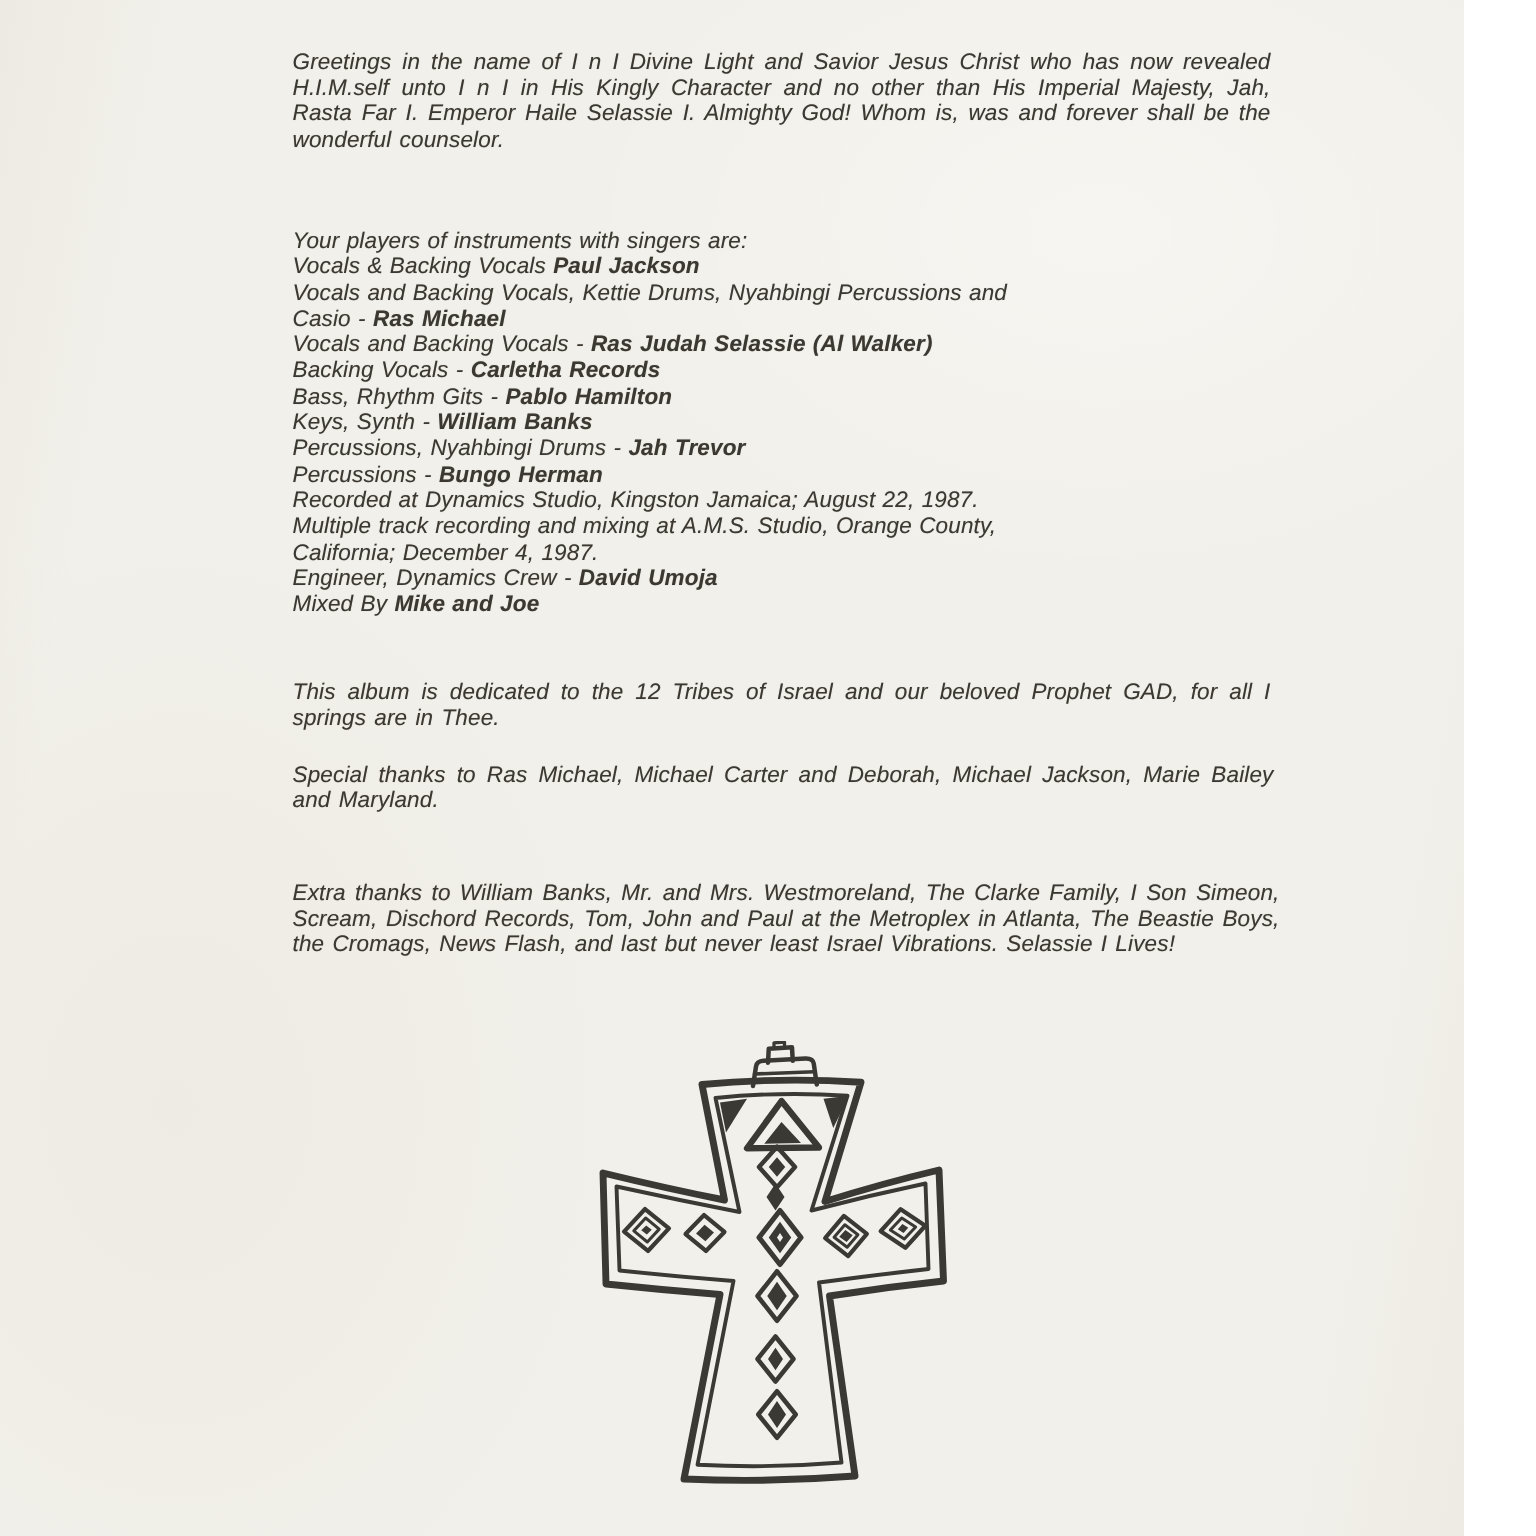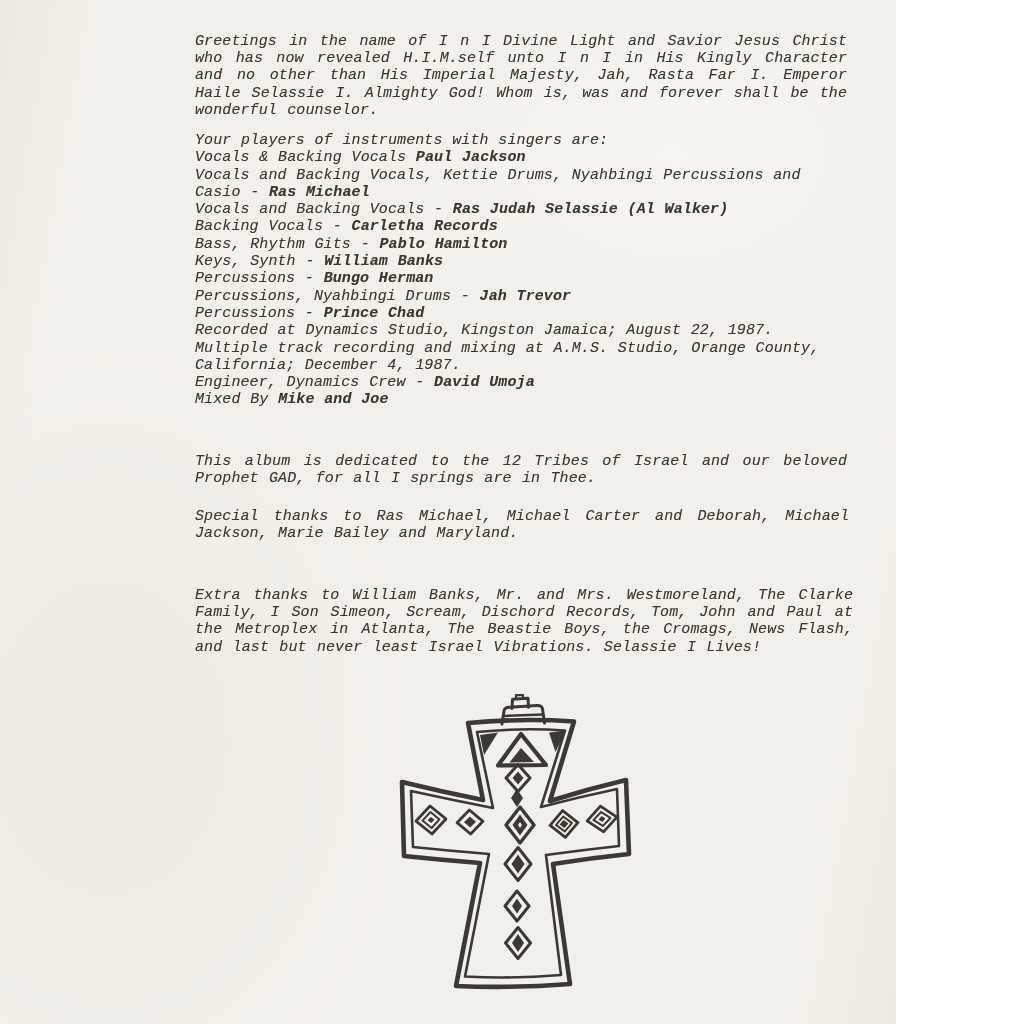--- a/index.html
+++ b/index.html
@@ -1,39 +1,39 @@
 <!DOCTYPE html>
 <html><head>
 <meta charset="utf-8">
 <title>Document</title>
 <style>
   html,body { margin:0; padding:0; }
   .page {
-    position:relative; width:896px; height:1024px; overflow:hidden;
+    position:relative; width:976px; height:1024px; overflow:hidden;
     background-color:#f2f0ea;
     background-image:
       radial-gradient(ellipse 600px 400px at 75% 15%, rgba(255,255,255,0.35), rgba(255,255,255,0) 60%),
       radial-gradient(ellipse 500px 650px at 12% 72%, rgba(221,217,205,0.22), rgba(221,217,205,0) 60%),
       linear-gradient(100deg, rgba(224,220,210,0.30) 0%, rgba(255,255,255,0) 10%, rgba(255,255,255,0) 90%, rgba(224,220,210,0.28) 100%);
-    font-family:Liberation Mono, monospace;
+    font-family:Liberation Sans, sans-serif;
     color:#3b3831;
   }
   .para {
     position:absolute; left:195px;
     font-style:italic; font-size:15px; line-height:17.2px;
     letter-spacing:0.1px; word-spacing:1.2px;
     text-align:justify;
     text-shadow:0 0 0.6px rgba(59,56,49,0.35);
   }
   .intro      { top:33px;  width:652px; }
   .dedication { top:453px; width:652px; }
   .special    { top:508px; width:654px; }
   .extra      { top:559px; width:658px;margin-top:28px; }
   .credits {
-    position:absolute; left:195px; top:132px;
+    position:absolute; left:195px; top:152px;
     font-style:italic; font-size:15px; line-height:17.3px;
     letter-spacing:0.1px; word-spacing:0.6px;
     text-shadow:0 0 0.6px rgba(59,56,49,0.35);
     white-space:nowrap;
   }
   .cline { height:17.3px; }
   .bold  { font-weight:700; }
   .cross-wrap { position:absolute; left:398px; top:694px; width:234px; height:312px; }
   .cross-wrap svg { display:block; width:234px; height:312px; }
 </style>
@@ -46,23 +46,22 @@
 
   <div class="credits">
     <div class="cline">Your players of instruments with singers are:</div>
     <div class="cline"><span>Vocals &amp; Backing Vocals </span><span class="bold">Paul Jackson</span></div>
     <div class="cline"><span>Vocals and Backing Vocals, Kettie Drums, Nyahbingi Percussions and</span><span class="bold"></span></div>
     <div class="cline"><span>Casio - </span><span class="bold">Ras Michael</span></div>
     <div class="cline"><span>Vocals and Backing Vocals - </span><span class="bold">Ras Judah Selassie (Al Walker)</span></div>
     <div class="cline"><span>Backing Vocals - </span><span class="bold">Carletha Records</span></div>
     <div class="cline"><span>Bass, Rhythm Gits - </span><span class="bold">Pablo Hamilton</span></div>
     <div class="cline"><span>Keys, Synth - </span><span class="bold">William Banks</span></div>
+    <div class="cline"><span>Percussions, Nyahbingi Drums - </span><span class="bold">Jah Trevor</span></div>
     <div class="cline"><span>Percussions - </span><span class="bold">Bungo Herman</span></div>
-    <div class="cline"><span>Percussions, Nyahbingi Drums - </span><span class="bold">Jah Trevor</span></div>
-    <div class="cline"><span>Percussions - </span><span class="bold">Prince Chad</span></div>
     <div class="cline"><span>Recorded at Dynamics Studio, Kingston Jamaica; August 22, 1987.</span><span class="bold"></span></div>
     <div class="cline"><span>Multiple track recording and mixing at A.M.S. Studio, Orange County,</span><span class="bold"></span></div>
     <div class="cline"><span>California; December 4, 1987.</span><span class="bold"></span></div>
     <div class="cline"><span>Engineer, Dynamics Crew - </span><span class="bold">David Umoja</span></div>
     <div class="cline"><span>Mixed By </span><span class="bold">Mike and Joe</span></div>
   </div>
 
   <div class="para dedication">This album is dedicated to the 12 Tribes of Israel and our beloved Prophet GAD, for all I springs are in Thee.</div>
   <div class="para special">Special thanks to Ras Michael, Michael Carter and Deborah, Michael Jackson, Marie Bailey and Maryland.</div>
   <div class="para extra">Extra thanks to William Banks, Mr. and Mrs. Westmoreland, The Clarke Family, I Son Simeon, Scream, Dischord Records, Tom, John and Paul at the Metroplex in Atlanta, The Beastie Boys, the Cromags, News Flash, and last but never least Israel Vibrations. Selassie I Lives!</div>

